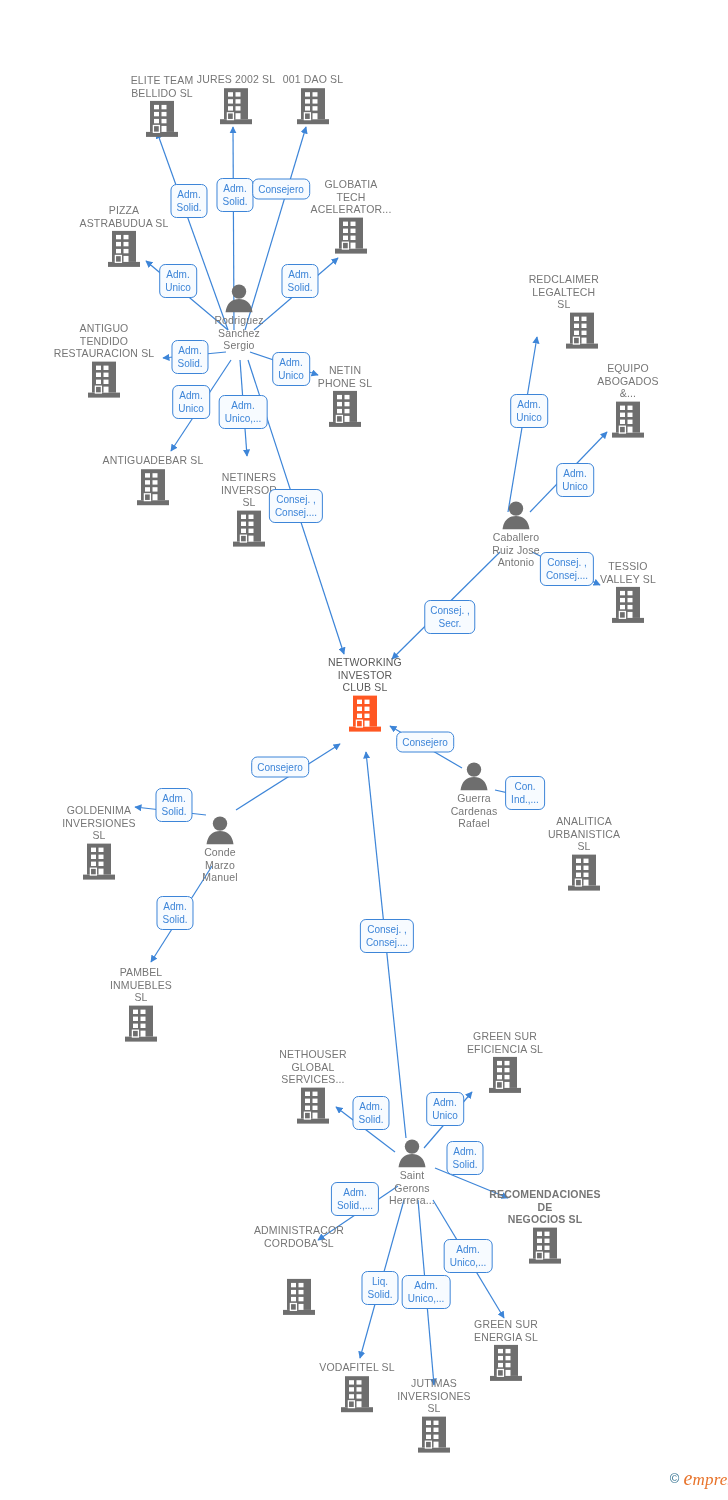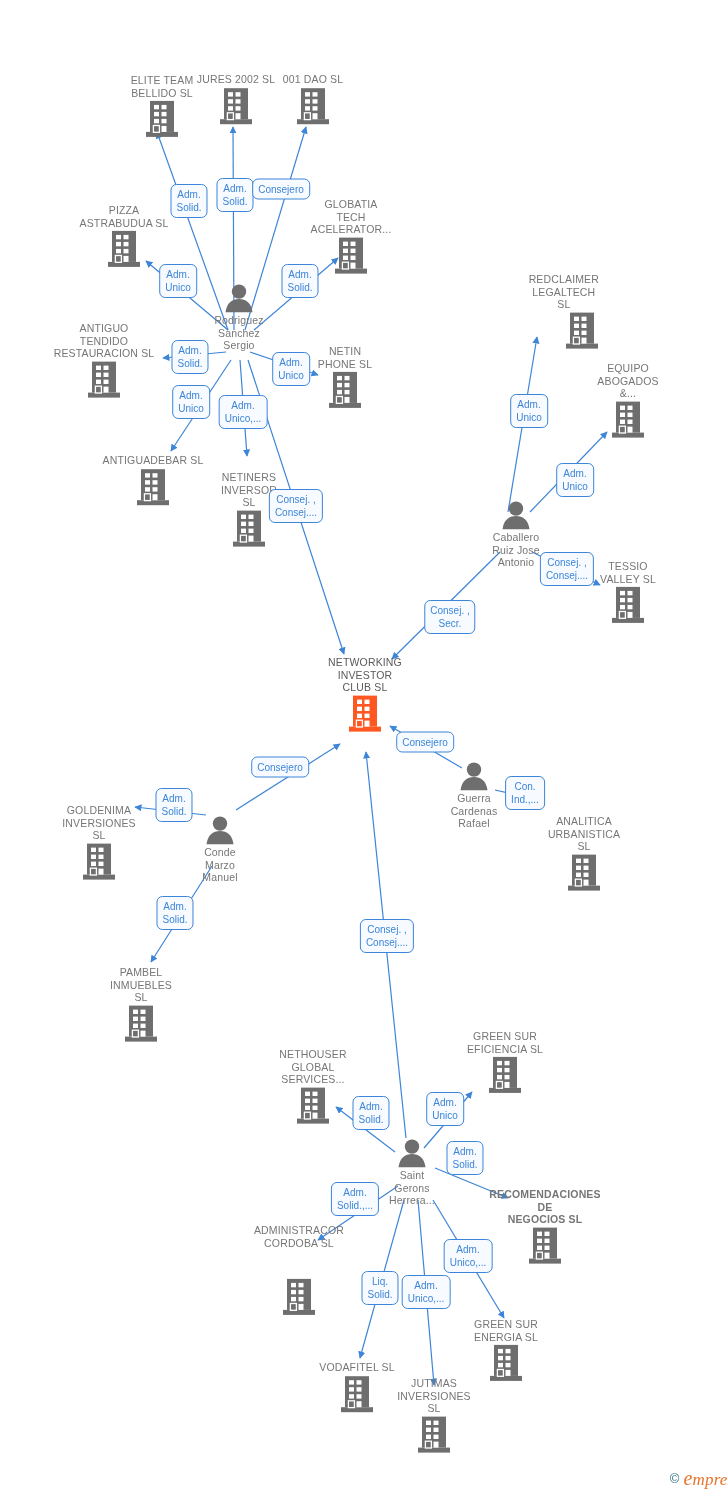--- a/index.html
+++ b/index.html
@@ -191,21 +191,21 @@
               <rect x="9" y="19" width="5" height="4.4"></rect>
               <rect x="16.5" y="19" width="5" height="4.4"></rect>
               <rect x="16.5" y="26" width="5" height="6"></rect>
             </g>
             <rect x="9" y="26" width="5" height="6" fill="#6e6e6e"></rect>
             <rect x="8.4" y="25.6" width="6" height="6.8" fill="none" stroke="#ffffff" stroke-width="1.3"></rect>
           </svg></span>
         <span class="label">PIZZA
 ASTRABUDUA SL</span>
       </div>
-      <div class="node company" style="left: 351px; top: 236px; justify-content: space-between;">
+      <div class="node company" style="left: 351px; top: 216px; justify-content: space-between;">
         <span class="glyph"><svg width="34" height="38" viewBox="0 0 34 38" aria-hidden="true">
             <rect x="5" y="1" width="24" height="31" fill="#6e6e6e"></rect>
             <rect x="1" y="32" width="32" height="5" fill="#6e6e6e"></rect>
             <g fill="#ffffff">
               <rect x="9" y="5" width="5" height="4.4"></rect>
               <rect x="16.5" y="5" width="5" height="4.4"></rect>
               <rect x="9" y="12" width="5" height="4.4"></rect>
               <rect x="16.5" y="12" width="5" height="4.4"></rect>
               <rect x="9" y="19" width="5" height="4.4"></rect>
               <rect x="16.5" y="19" width="5" height="4.4"></rect>
@@ -240,21 +240,21 @@
               <rect x="16.5" y="19" width="5" height="4.4"></rect>
               <rect x="16.5" y="26" width="5" height="6"></rect>
             </g>
             <rect x="9" y="26" width="5" height="6" fill="#6e6e6e"></rect>
             <rect x="8.4" y="25.6" width="6" height="6.8" fill="none" stroke="#ffffff" stroke-width="1.3"></rect>
           </svg></span>
         <span class="label">ANTIGUO
 TENDIDO
 RESTAURACION SL</span>
       </div>
-      <div class="node company" style="left: 345px; top: 377px;">
+      <div class="node company" style="left: 345px; top: 396px;">
         <span class="glyph"><svg width="34" height="38" viewBox="0 0 34 38" aria-hidden="true">
             <rect x="5" y="1" width="24" height="31" fill="#6e6e6e"></rect>
             <rect x="1" y="32" width="32" height="5" fill="#6e6e6e"></rect>
             <g fill="#ffffff">
               <rect x="9" y="5" width="5" height="4.4"></rect>
               <rect x="16.5" y="5" width="5" height="4.4"></rect>
               <rect x="9" y="12" width="5" height="4.4"></rect>
               <rect x="16.5" y="12" width="5" height="4.4"></rect>
               <rect x="9" y="19" width="5" height="4.4"></rect>
               <rect x="16.5" y="19" width="5" height="4.4"></rect>

